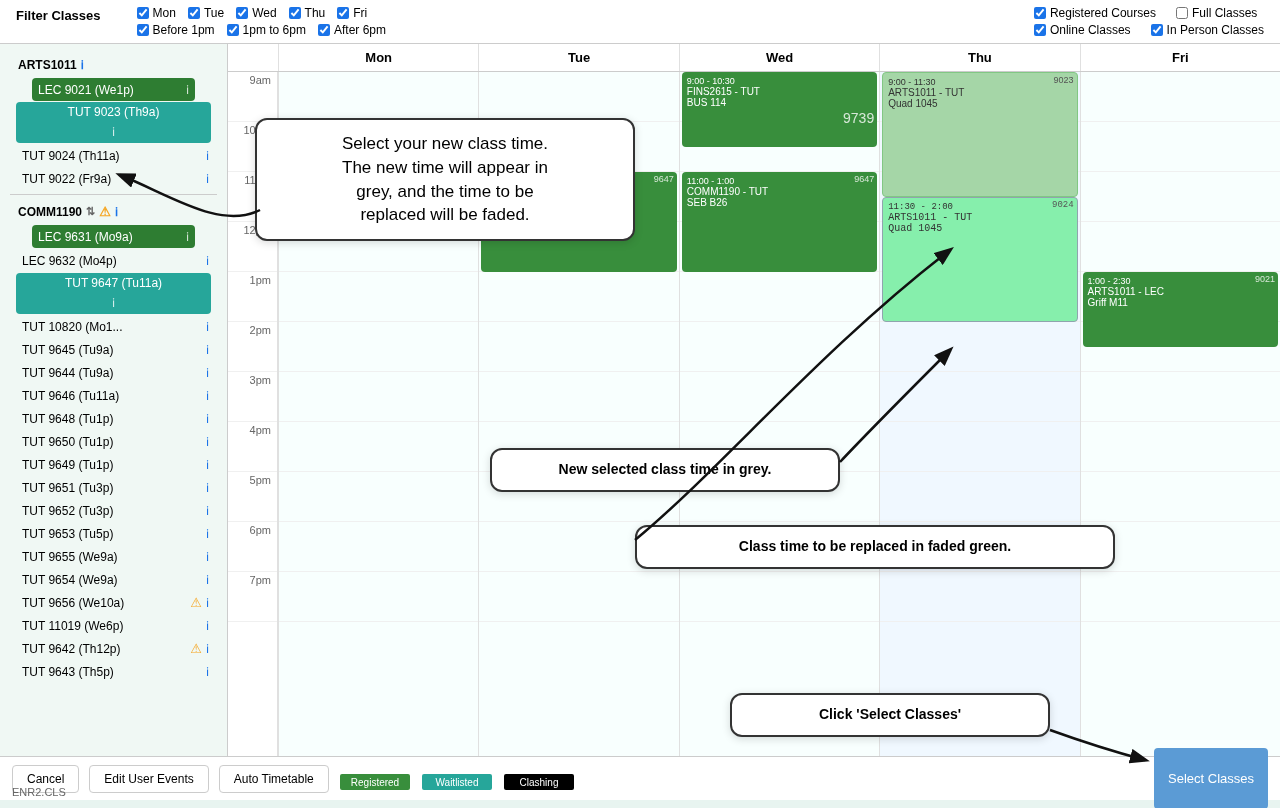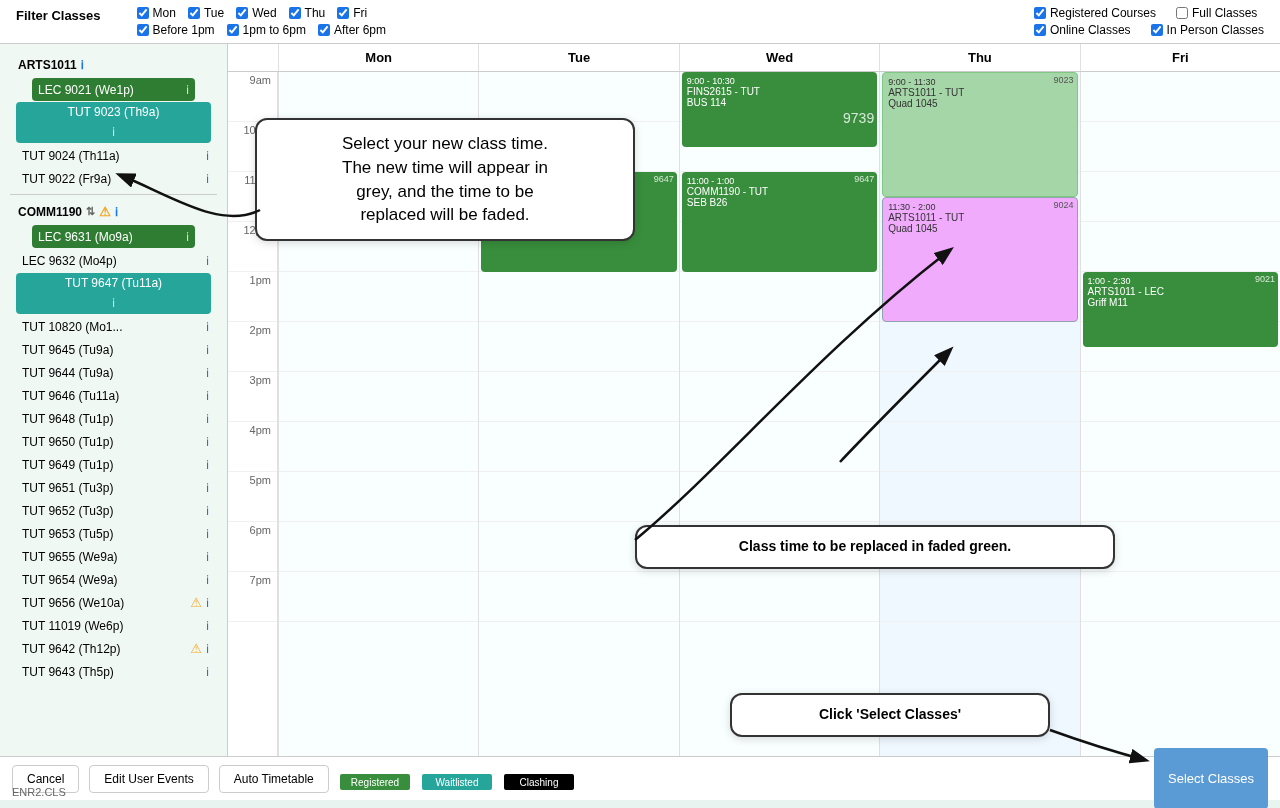--- a/index.html
+++ b/index.html
@@ -134,21 +134,21 @@
       position: absolute;
       border-radius: 4px;
       padding: 3px 5px;
       font-size: 10px;
       overflow: hidden;
       left: 2px;
       right: 2px;
     }
     .event-green { background: #388e3c; color: white; }
     .event-light-green { background: #a5d6a7; color: #333; }
-    .event-grey { background: #f0abfc; color: #333; }
+    .event-grey { background: #86efac; color: #333; font-family: Liberation Mono, monospace; }
 
     
     .footer {
       height: 44px;
       background: white;
       border-top: 1px solid #ccc;
       display: flex;
       align-items: center;
       padding: 0 12px;
       gap: 10px;
@@ -552,20 +552,23 @@
     <span class="footer-label">ENR2.CLS</span>
   </div>
 
   <div class="tooltip-bubble" style="left:255px; top:118px; width:380px; font-size:17px;">
     Select your new class time.<br>
     The new time will appear in<br>
     grey, and the time to be<br>
     replaced will be faded.
   </div>
 
+  <div class="tooltip-bubble-small" style="left:490px; top:448px; width:350px;">
+    New selected class time in grey.
+  </div>
 
   <div class="tooltip-bubble-small" style="left:730px; top:693px; width:320px;">
     Click 'Select Classes'
   </div>
 
   <div class="tooltip-bubble-small" style="left:635px; top:525px; width:480px;">
     Class time to be replaced in faded green.
   </div>
 
   <svg class="arrow-overlay" style="position:absolute;top:0;left:0;width:1280px;height:808px;pointer-events:none;z-index:101;">

